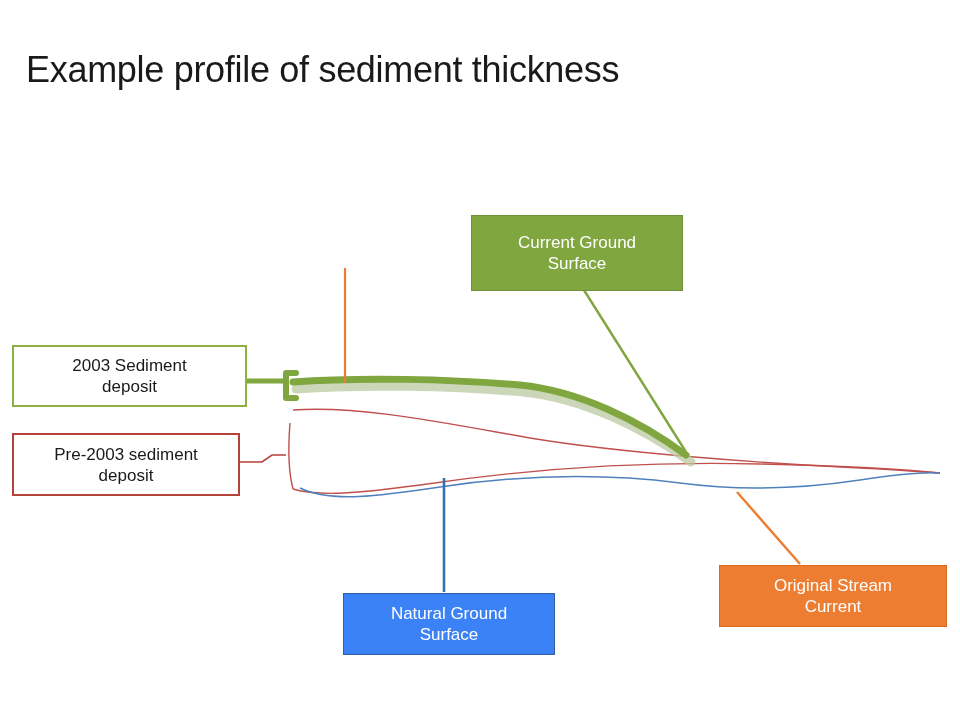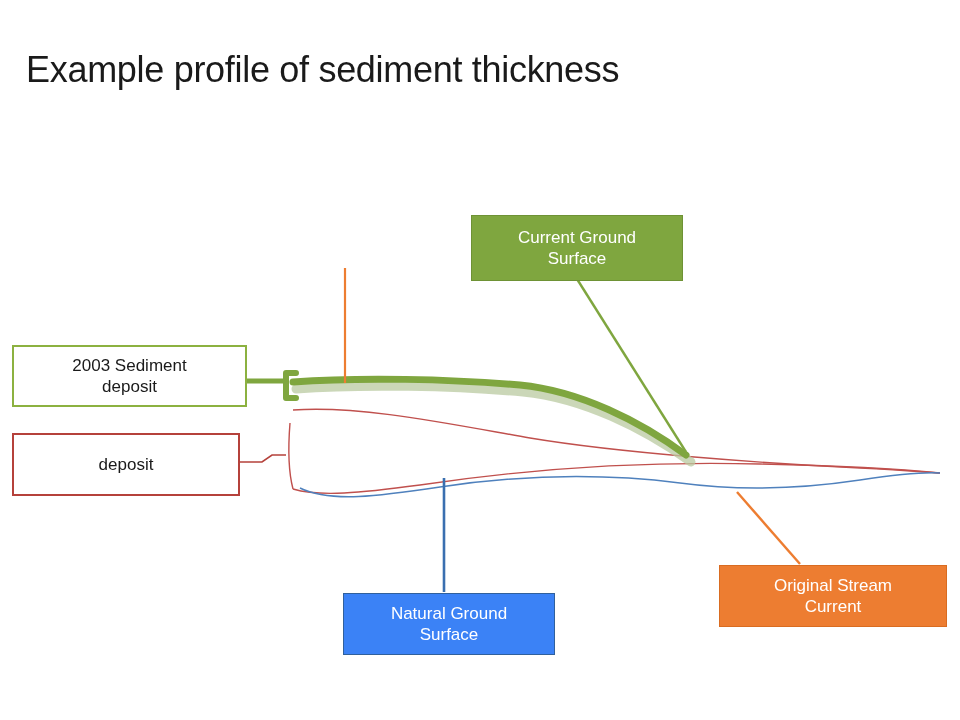--- a/index.html
+++ b/index.html
@@ -71,21 +71,21 @@
     background: #ffffff;
     border: 2px solid #8CB140;
     color: #1a1a1a;
   }
   .box-white-red {
     background: #ffffff;
     border: 2px solid #B5413B;
     color: #1a1a1a;
   }
   #box-current-stream-bed { left: 271px; top: 205px; width: 148px; height: 63px; }
-  #box-current-ground-surface { left: 471px; top: 215px; width: 212px; height: 66px; }
+  #box-current-ground-surface { left: 471px; top: 215px; width: 212px; height: 76px; }
   #box-2003-sediment { left: 12px; top: 345px; width: 235px; height: 62px; }
   #box-pre2003-sediment { left: 12px; top: 433px; width: 228px; height: 63px; }
   #box-natural-ground { left: 343px; top: 593px; width: 212px; height: 62px; }
   #box-original-stream { left: 687px; top: 565px; width: 228px; height: 62px; margin-left: 32px; }
 </style>
 </head>
 <body>
 
 <div id="slide">
 
@@ -129,20 +129,21 @@
 
   <div class="cbox box-white-green" id="box-2003-sediment">
     <span>
       <span>2003 Sediment</span>
       <span>deposit</span>
     </span>
   </div>
 
   <div class="cbox box-white-red" id="box-pre2003-sediment">
     <span>
+      <span>Pre-2003 sediment</span>
       <span>deposit</span>
     </span>
   </div>
 
   <div class="cbox box-blue" id="box-natural-ground">
     <span>
       <span>Natural Ground</span>
       <span>Surface</span>
     </span>
   </div>

